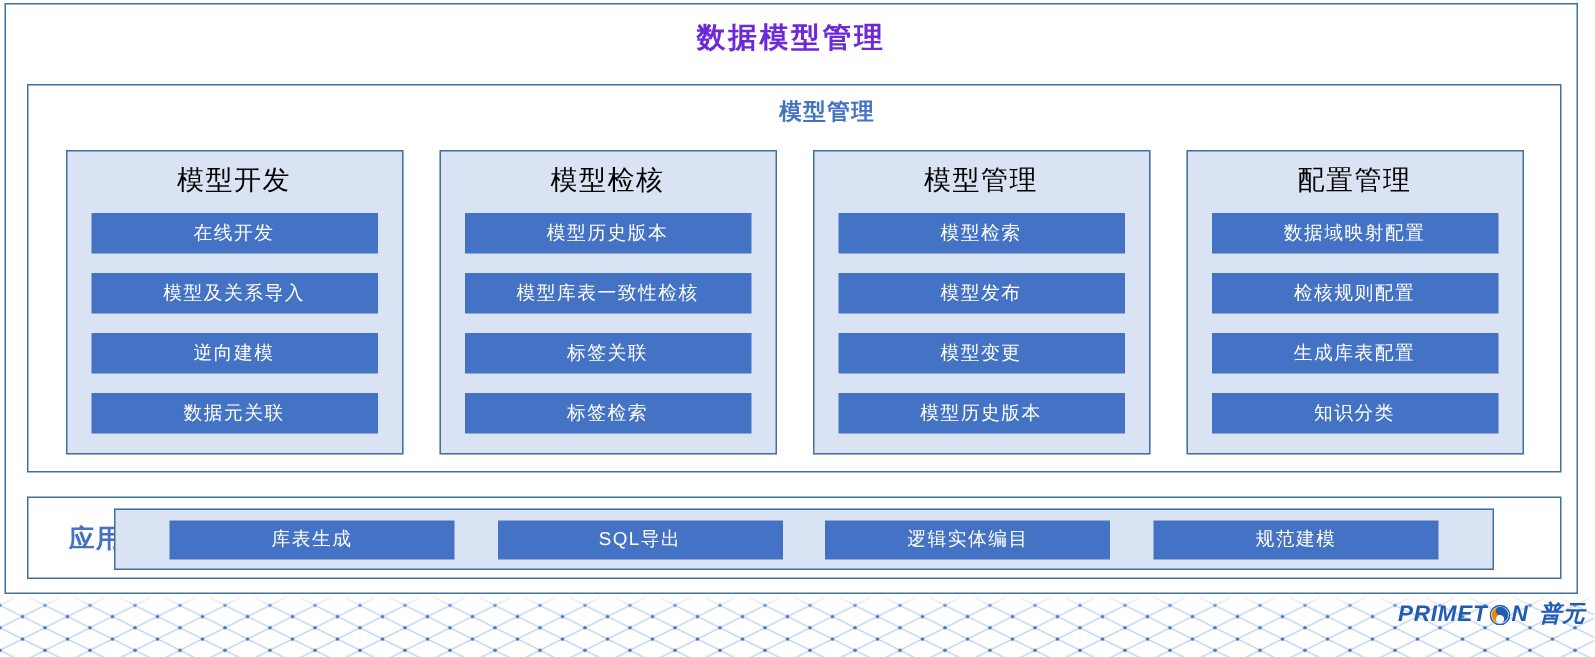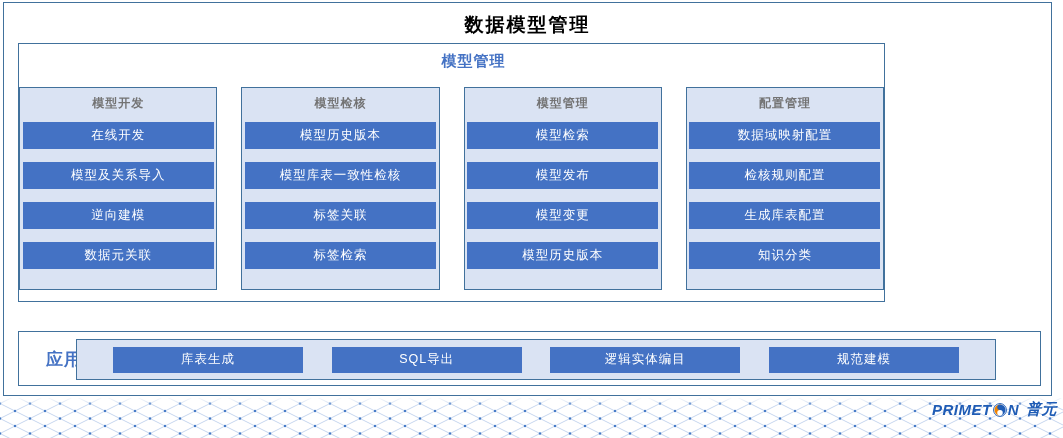--- a/index.html
+++ b/index.html
@@ -13,26 +13,26 @@
   .outer-box {
     position: absolute; left: 3px; top: 2px;
     width: 1049px; height: 394px;
     border: 1.5px solid #41719c;
     box-sizing: border-box;
     background: #ffffff;
   }
   .title {
     position: absolute; top: 9px; left: 0; width: 100%;
     text-align: center;
-    font-size: 19px; font-weight: bold; color: #000000;
+    font-size: 19px; font-weight: bold; color: #6d28d9;
     letter-spacing: 2px;
   }
   .inner-box {
-    position: absolute; left: 14px; top: 40px;
-    width: 867px; height: 259px;
+    position: absolute; left: 14px; top: 53px;
+    width: 1023px; height: 259px;
     border: 1.5px solid #41719c;
     box-sizing: border-box;
     padding-left: 44px;
   }
   .subtitle {
     text-align: center; margin-top: 8px;
     font-size: 15px; font-weight: bold; color: #4472c4;
     letter-spacing: 1px;
   }
   .columns {
@@ -41,21 +41,21 @@
   }
   .panel {
     width: 225px; height: 203px;
     background: #dae3f3;
     border: 1.5px solid #41719c;
     box-sizing: border-box;
     display: flex; flex-direction: column; align-items: center;
     row-gap: 13px;
   }
   .panel-header {
-    font-size: 12px; font-weight: bold; color: #737373;
+    font-size: 18px; font-weight: normal; color: #000000;
     margin: 7px 0 -3px 0;
     letter-spacing: 1px;
   }
   .pill {
     width: 191px; height: 27px; flex: none;
     background: #4472c4;
     color: #ffffff; font-size: 12.5px;
     display: flex; align-items: center; justify-content: center;
     letter-spacing: 1px;
   }

